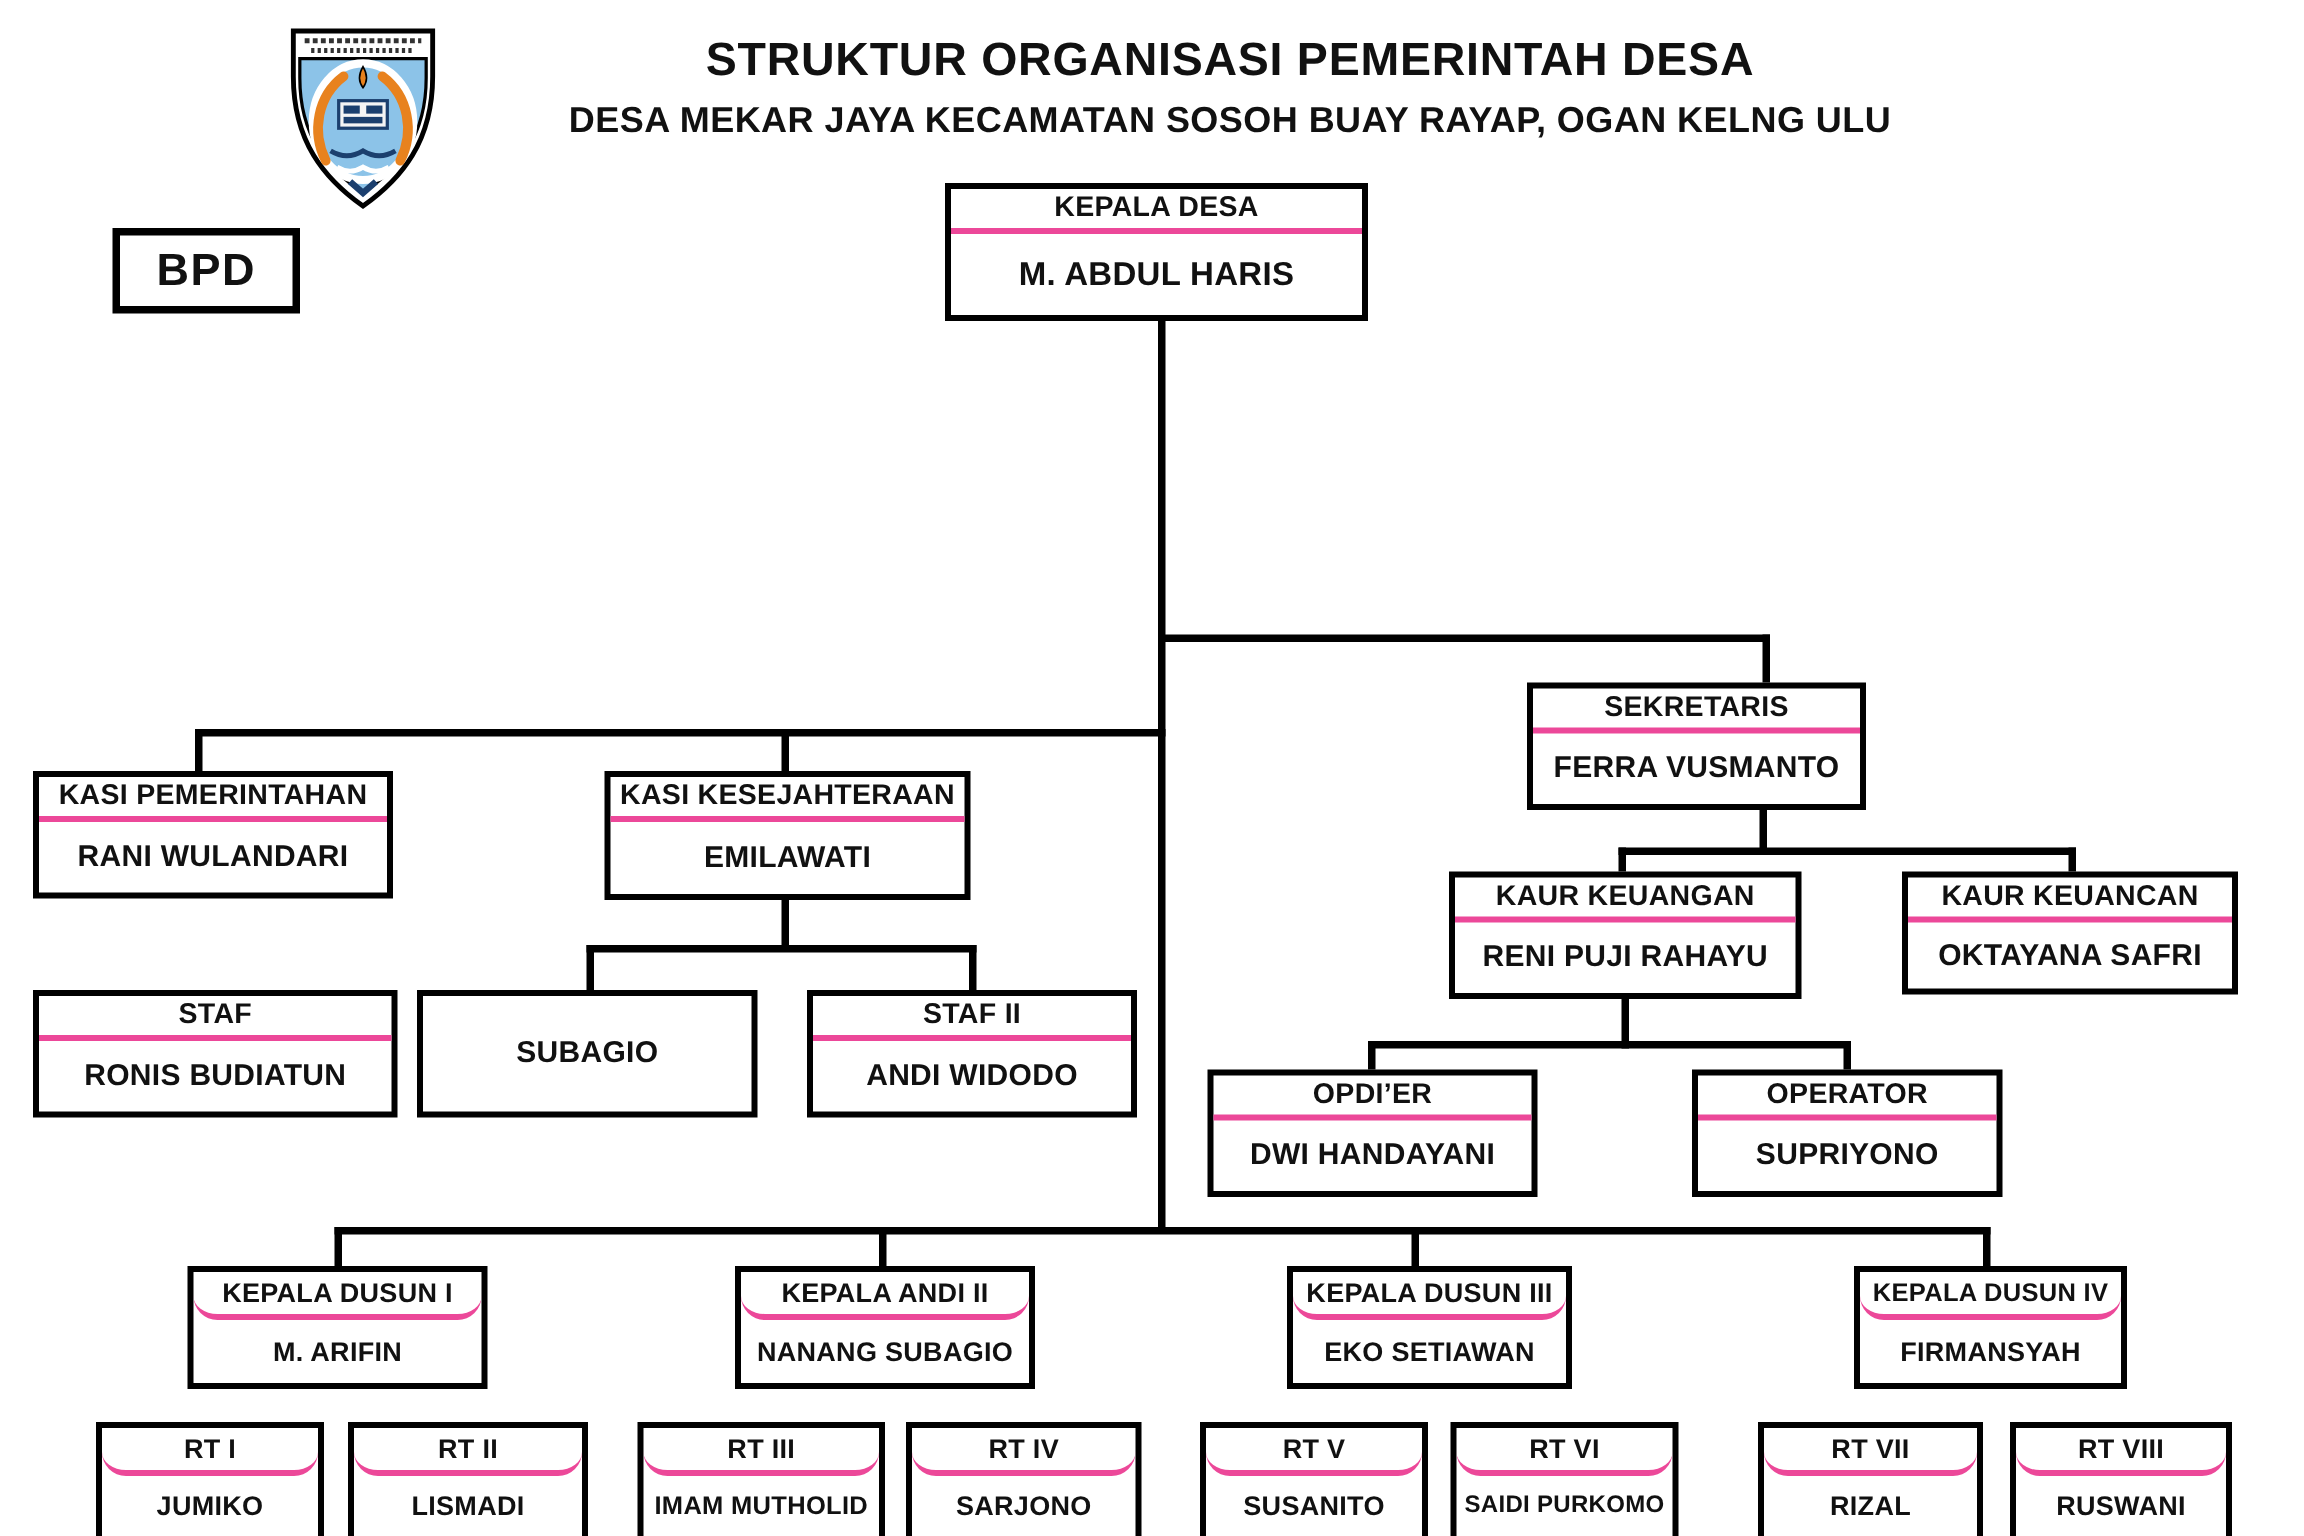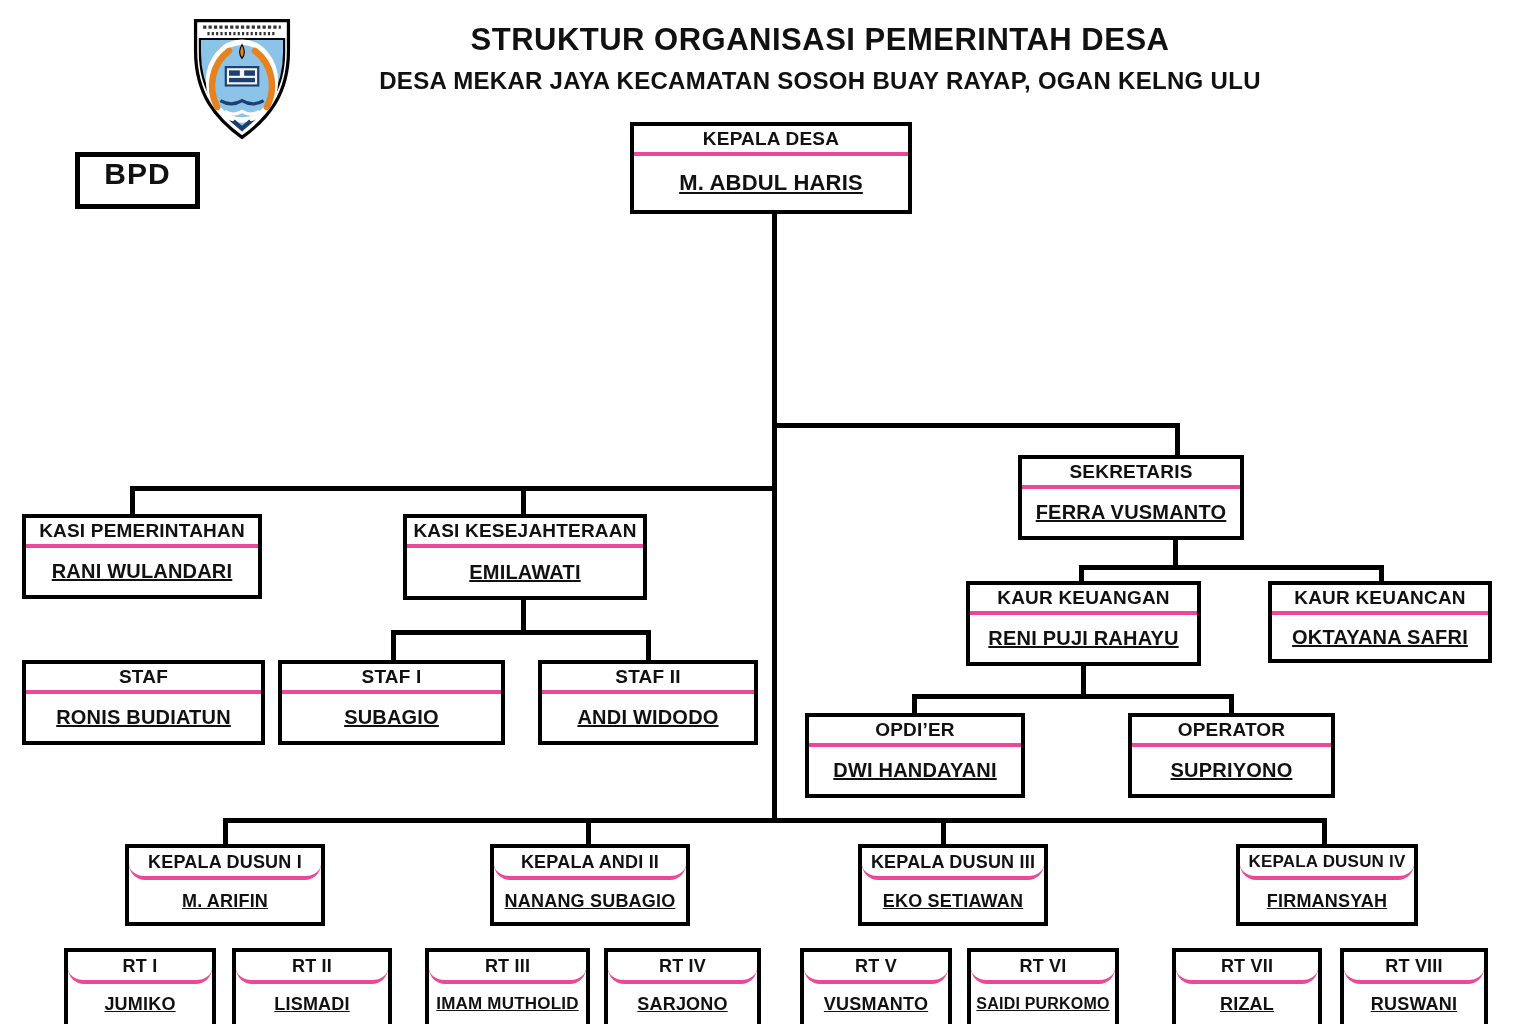--- a/index.html
+++ b/index.html
@@ -11,26 +11,26 @@
   .hdr .t2{font-size:24px;font-weight:800;letter-spacing:.3px;margin-top:9px;white-space:nowrap;}
   .logo{position:absolute;left:188px;top:16px;width:108px;height:126px;}
   
   .ln{position:absolute;background:#000;}
   
   .obox{position:absolute;background:#fff;border:4px solid #000;box-sizing:border-box;
         display:flex;flex-direction:column;}
   .obox .t{height:26px;flex:0 0 26px;border-bottom:4px solid #ec4899;display:flex;align-items:center;
            justify-content:center;font-weight:700;font-size:19px;letter-spacing:.2px;white-space:nowrap;}
   .obox .n{flex:1;display:flex;align-items:center;justify-content:center;font-weight:700;
-           font-size:20px;letter-spacing:.2px;white-space:nowrap;text-decoration:underline;}
+           font-size:20px;letter-spacing:.2px;white-space:nowrap;}
   .obox.small .t{font-size:18px;height:28px;flex:0 0 28px;border-radius:16px;}
   .obox.small .n{font-size:18px;}
   .obox.tight .n{font-size:17px;}
   .bpd{position:absolute;left:75px;top:152px;width:125px;height:57px;background:#fff;
-       border:5px solid #000;box-sizing:border-box;display:flex;
+       border:5px solid #000;box-sizing:border-box;display:flex;align-items:center;
        justify-content:center;font-weight:800;font-size:30px;letter-spacing:1px;}
 </style>
 </head>
 <body>
 
 <div class="canvas">
 
   <svg class="logo" viewBox="0 0 100 116">
     <path d="M7,4 h86 v28 c0,40 -19,63 -43,80 c-24,-17 -43,-40 -43,-80 z" fill="#ffffff" stroke="#000000" stroke-width="3"></path>
     <line x1="14" y1="10" x2="86" y2="10" stroke="#333" stroke-width="3" stroke-dasharray="3 2"></line>
@@ -99,21 +99,20 @@
   <div class="obox" style="left:403px;top:514px;width:244px;height:86px">
     <div class="t">KASI KESEJAHTERAAN</div>
     <div class="n">EMILAWATI</div>
   </div>
 
   <div class="obox" style="left:22px;top:660px;width:243px;height:85px">
     <div class="t">STAF</div>
     <div class="n">RONIS BUDIATUN</div>
   </div>
   <div class="obox" style="left:278px;top:660px;width:227px;height:85px">
-    <div class="t">STAF I</div>
     <div class="n">SUBAGIO</div>
   </div>
   <div class="obox" style="left:538px;top:660px;width:220px;height:85px">
     <div class="t">STAF II</div>
     <div class="n">ANDI WIDODO</div>
   </div>
 
   <div class="obox" style="left:966px;top:581px;width:235px;height:85px">
     <div class="t">KAUR KEUANGAN</div>
     <div class="n">RENI PUJI RAHAYU</div>
@@ -160,21 +159,21 @@
   <div class="obox small tight" style="left:425px;top:948px;width:165px;height:80px">
     <div class="t">RT III</div>
     <div class="n">IMAM MUTHOLID</div>
   </div>
   <div class="obox small" style="left:604px;top:948px;width:157px;height:80px">
     <div class="t">RT IV</div>
     <div class="n">SARJONO</div>
   </div>
   <div class="obox small" style="left:800px;top:948px;width:152px;height:80px">
     <div class="t">RT V</div>
-    <div class="n">VUSMANTO</div>
+    <div class="n">SUSANITO</div>
   </div>
   <div class="obox small tight" style="left:967px;top:948px;width:152px;height:80px">
     <div class="t">RT VI</div>
     <div class="n" style="font-size:16px">SAIDI PURKOMO</div>
   </div>
   <div class="obox small" style="left:1172px;top:948px;width:150px;height:80px">
     <div class="t">RT VII</div>
     <div class="n">RIZAL</div>
   </div>
   <div class="obox small" style="left:1340px;top:948px;width:148px;height:80px">

